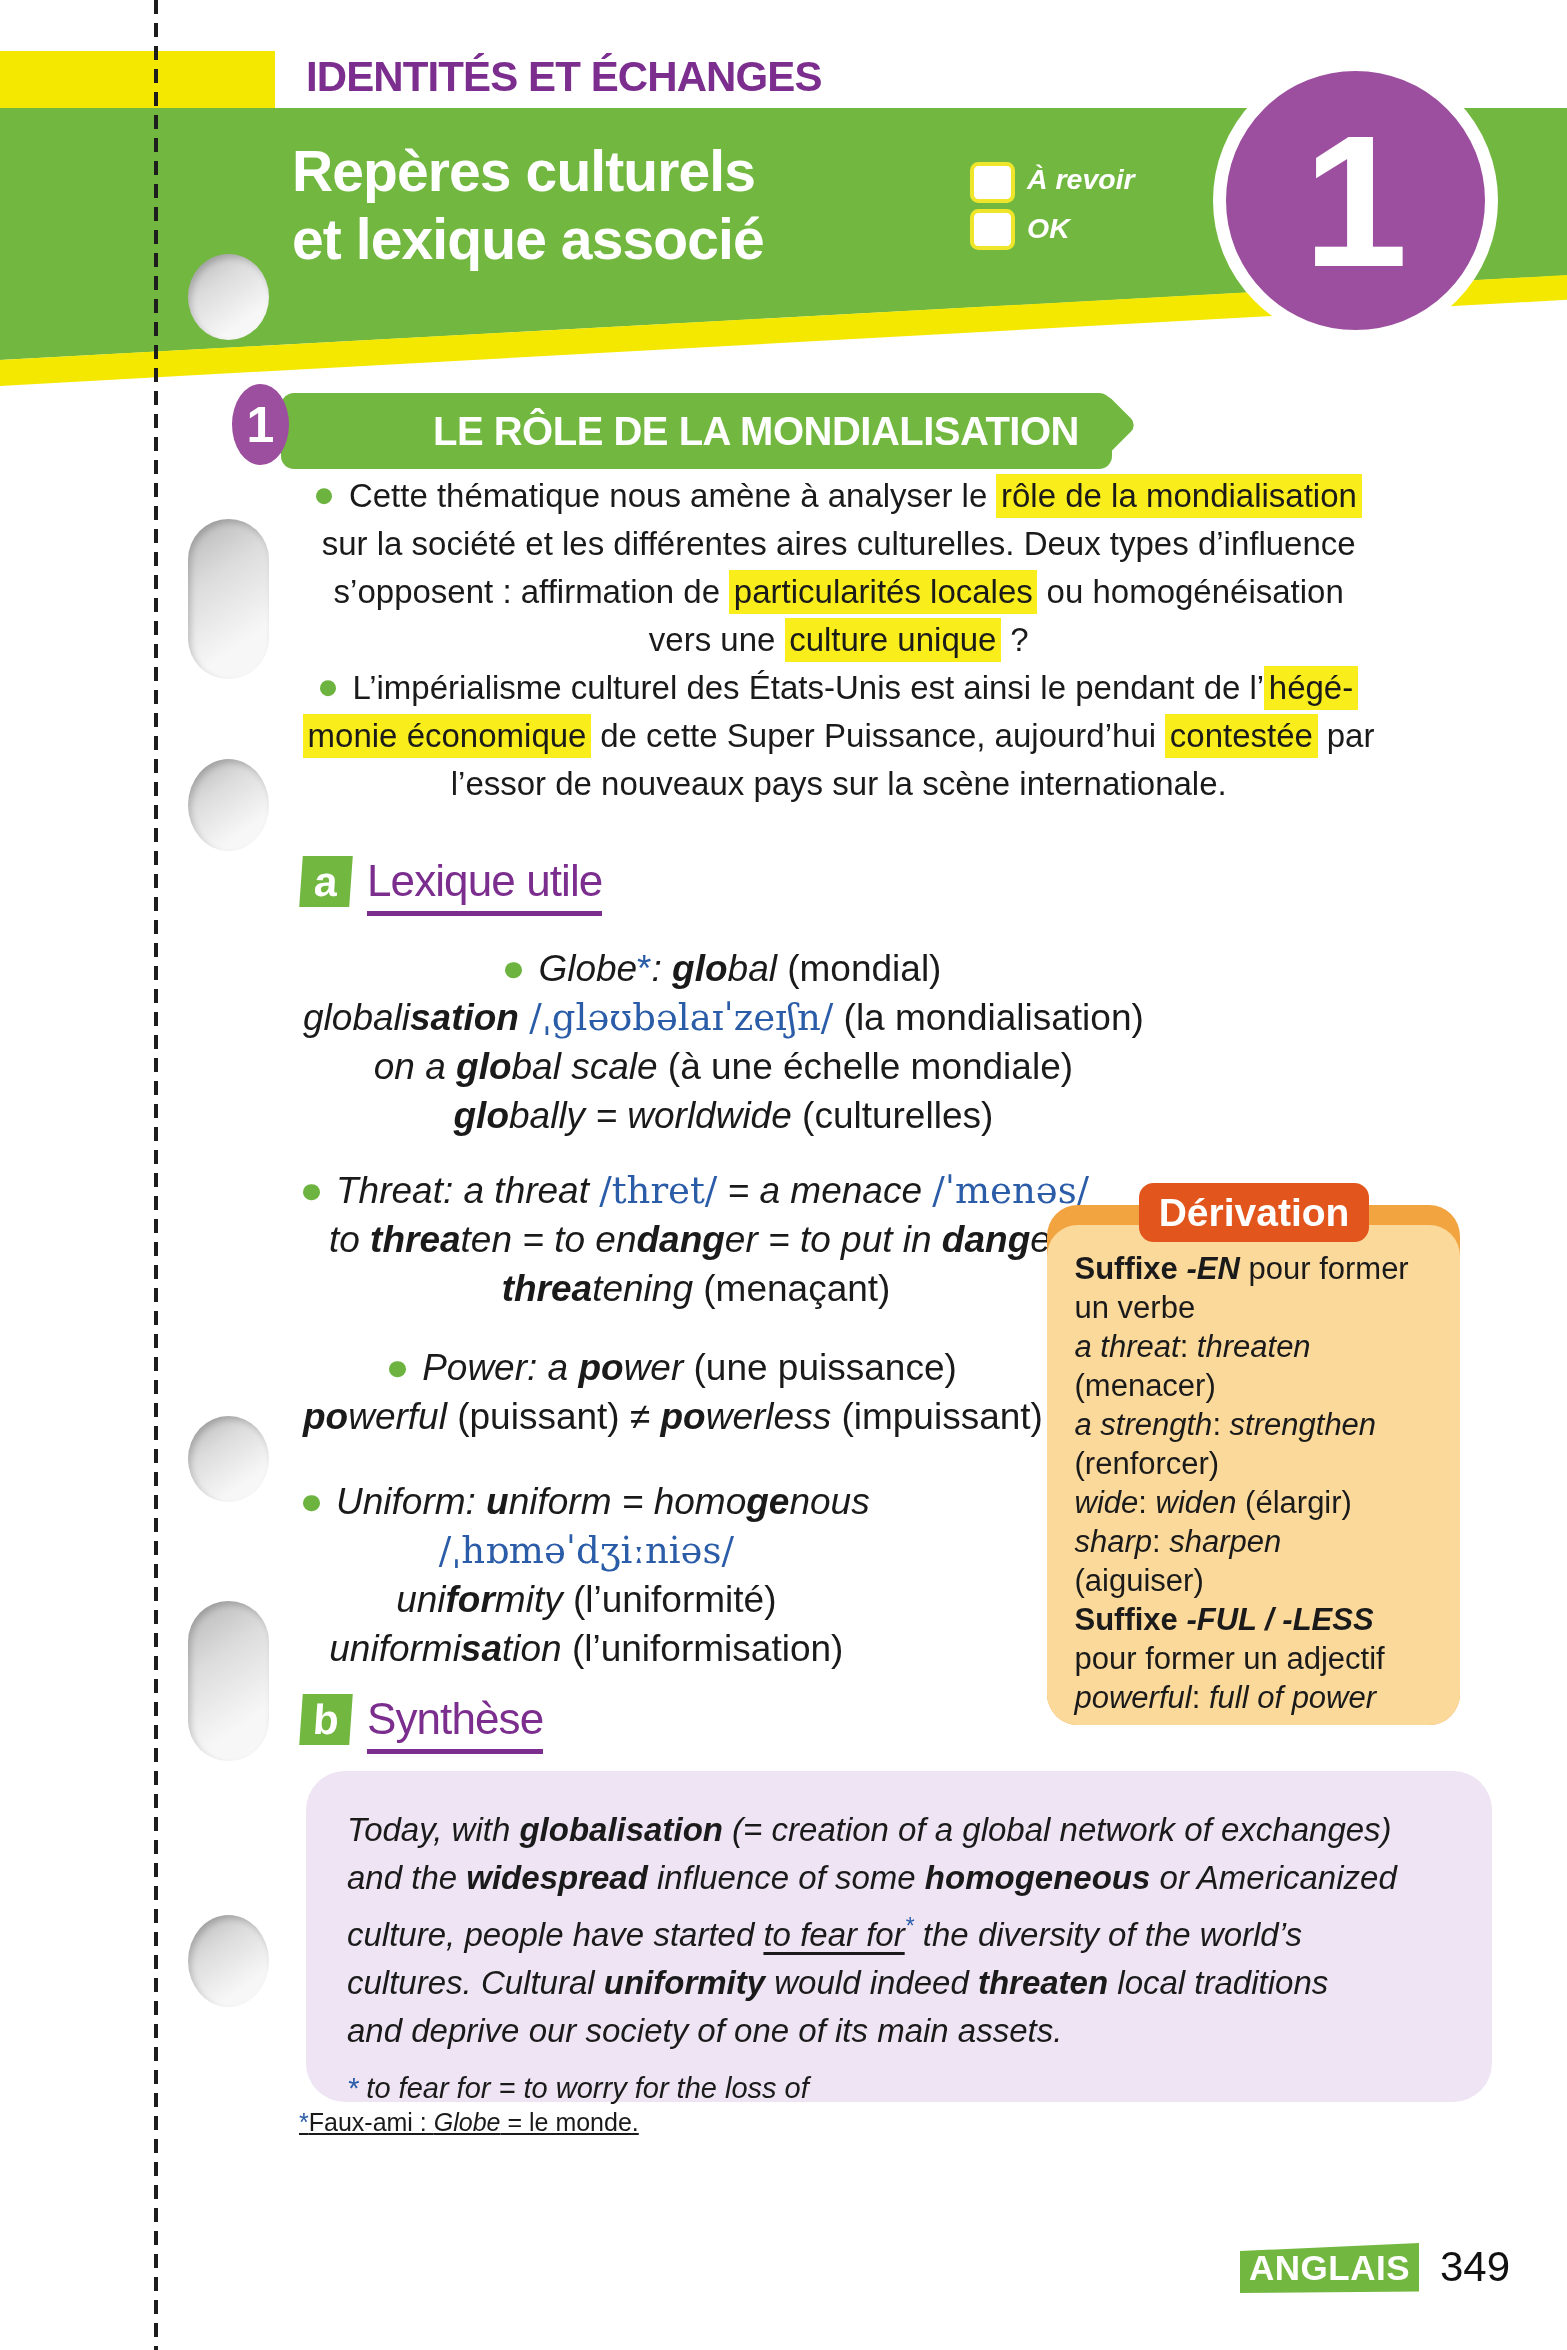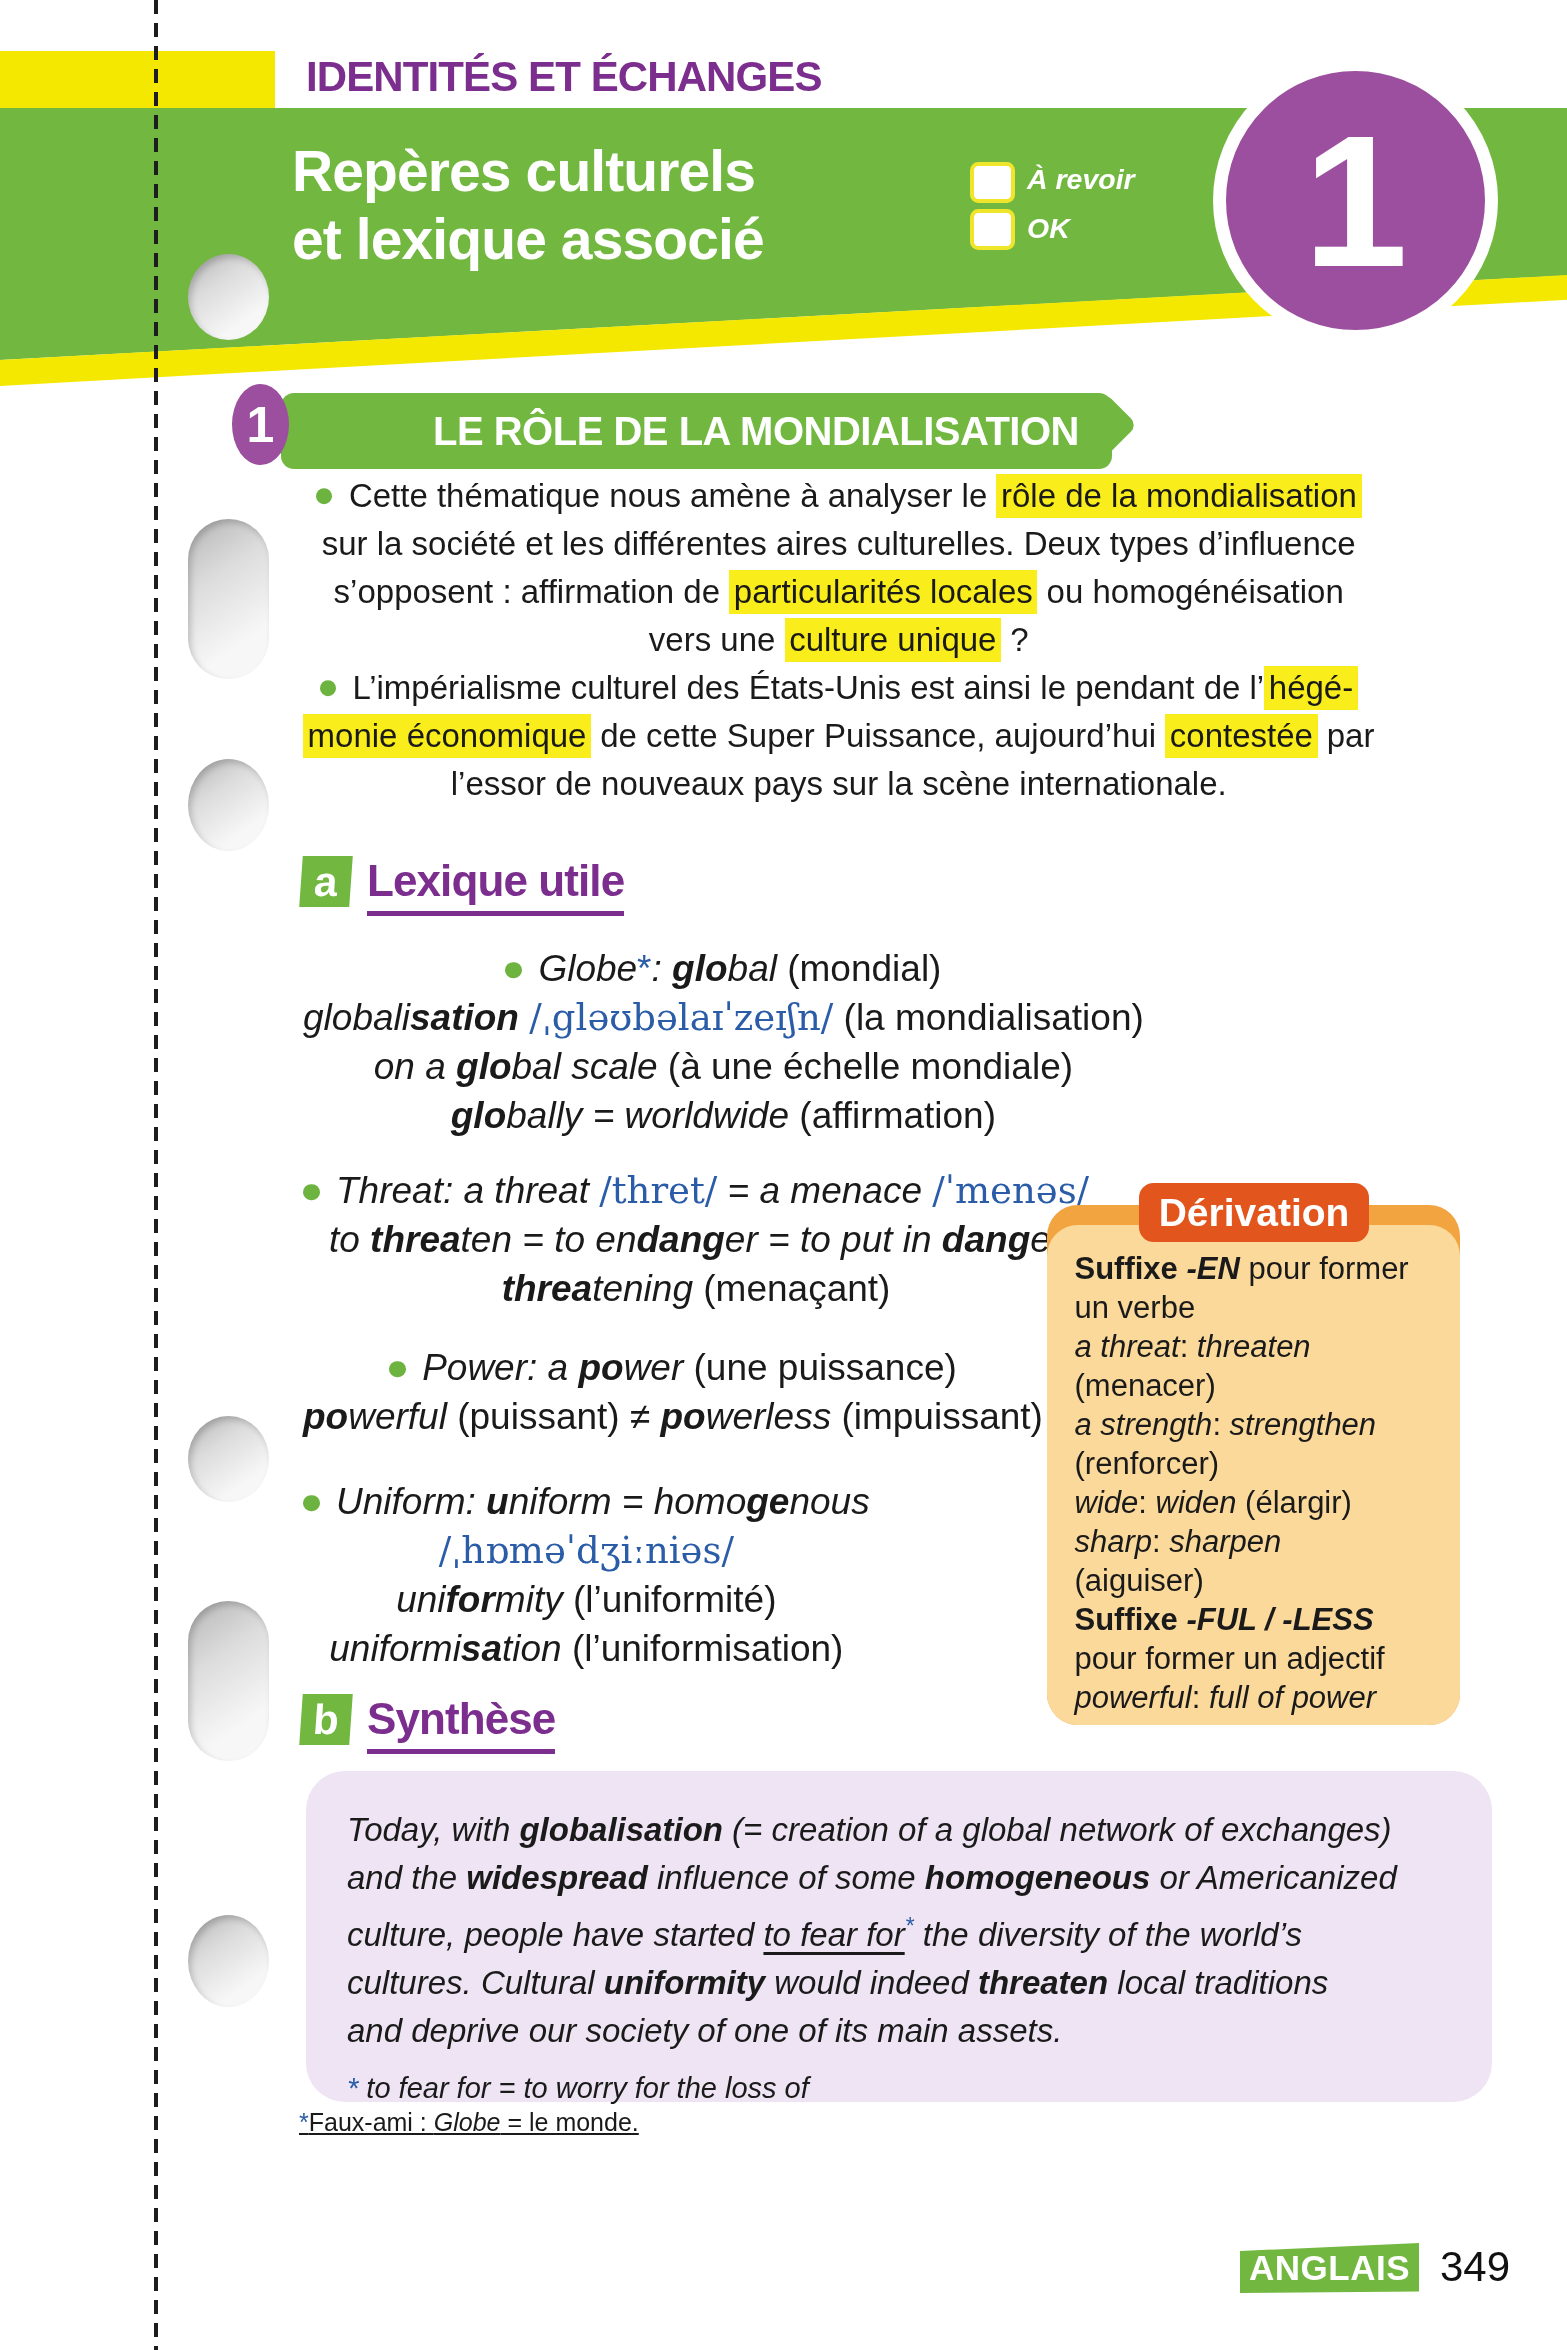--- a/index.html
+++ b/index.html
@@ -51,21 +51,21 @@
   .seg-bullet{display:inline-block;width:16.5px;height:16.5px;border-radius:50%;
     background:var(--bullet-green);margin-right:16.5px;transform:translateY(-2.8px);}
   .sb{font-weight:700;} .si{font-style:italic;} .su{text-decoration:underline;text-underline-offset:6.4px;}
   .shl{background:var(--hl);padding:2.8px 4.6px 3.7px 4.6px;box-decoration-break:clone;}
   .sc-blue{color:var(--blue);} .ssup{vertical-align:super;font-size:70%;}
   .sph{color:var(--blue);font-family:"DejaVu Serif",serif;}
   
   .marker{width:50px;height:51px;background:var(--green);transform:skewX(-4deg);z-index:4;
     display:flex;align-items:center;justify-content:center;color:#fff;font-size:42px;font-weight:700;}
   .m-a{left:301px;top:856px;} .m-b{left:301px;top:1694px;}
-  .sub-heading{color:var(--purple);font-size:44px;font-weight:700;letter-spacing:-0.9px;
+  .sub-heading{color:var(--purple);font-size:44px;font-weight:400;letter-spacing:-0.9px;
     border-bottom:5.5px solid var(--purple);padding-bottom:5.5px;}
   .h-a{left:367px;top:856px;} .h-b{left:367px;top:1694px;}
   
   .deriv-outer{left:1047px;top:1205px;width:413px;height:520px;background:var(--orange-light);border-radius:31px;}
   .deriv-inner{left:1047px;top:1225px;width:413px;height:500px;background:var(--tan);border-radius:31px;
     padding:24px 27.5px;box-sizing:border-box;font-size:31px;line-height:39px;}
   .deriv-header{left:1139px;top:1183px;width:230px;height:59px;background:var(--orange);border-radius:14.7px;
     z-index:5;display:flex;align-items:center;justify-content:center;}
   .deriv-header span{color:#fff;font-size:39px;font-weight:700;}
   
@@ -132,21 +132,21 @@
     <span>a</span>
   </div>
   <div class="abs h-a">
     <span class="sub-heading">Lexique utile</span>
   </div>
 
   <div class="abs lex lex-globe tblock">
       <div class="ln"><span class="seg-bullet"></span><span class="si">Globe</span><span class="sc-blue">*</span><span class="si">: </span><span class="sb si">glo</span><span class="si">bal </span><span class="">(mondial)</span></div>
       <div class="ln"><span class="si">globali</span><span class="sb si">sation</span><span class=""> </span><span class="sph">/ˌgləʊbəlaɪˈzeɪʃn/</span><span class=""> (la mondialisation)</span></div>
       <div class="ln"><span class="si">on a </span><span class="sb si">glo</span><span class="si">bal scale </span><span class="">(à une échelle mondiale)</span></div>
-      <div class="ln"><span class="sb si">glo</span><span class="si">bally = worldwide </span><span class="">(affirmation)</span></div>
+      <div class="ln"><span class="sb si">glo</span><span class="si">bally = worldwide </span><span class="">(culturelles)</span></div>
     </div>
   <div class="abs lex lex-threat tblock">
       <div class="ln"><span class="seg-bullet"></span><span class="si">Threat: a threat </span><span class="sph">/thret/</span><span class="si"> = a menace </span><span class="sph">/ˈmenəs/</span></div>
       <div class="ln"><span class="si">to </span><span class="sb si">threa</span><span class="si">ten = to en</span><span class="sb si">dang</span><span class="si">er = to put in </span><span class="sb si">dang</span><span class="si">er</span></div>
       <div class="ln"><span class="sb si">threa</span><span class="si">tening </span><span class="">(menaçant)</span></div>
     </div>
   <div class="abs lex lex-power tblock">
       <div class="ln"><span class="seg-bullet"></span><span class="si">Power: a </span><span class="sb si">po</span><span class="si">wer </span><span class="">(une puissance)</span></div>
       <div class="ln"><span class="sb si">po</span><span class="si">werful </span><span class="">(puissant) ≠ </span><span class="sb si">po</span><span class="si">werless </span><span class="">(impuissant)</span></div>
     </div>

